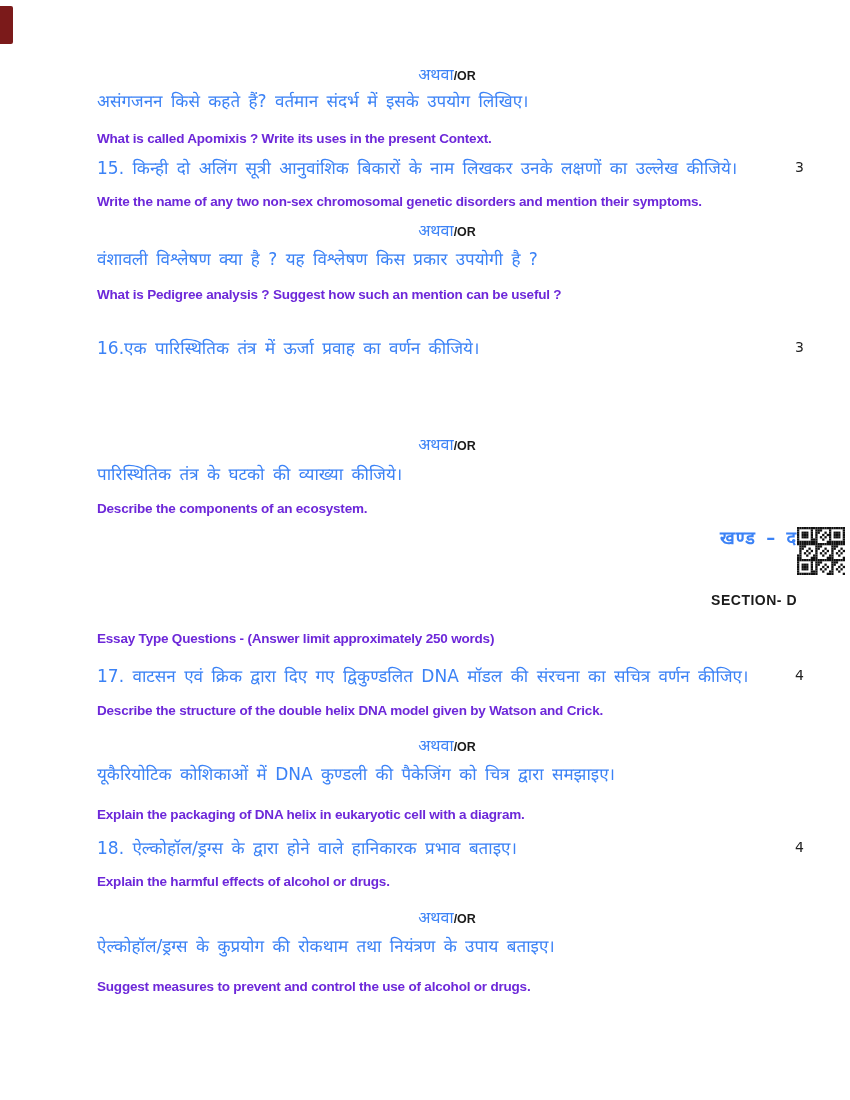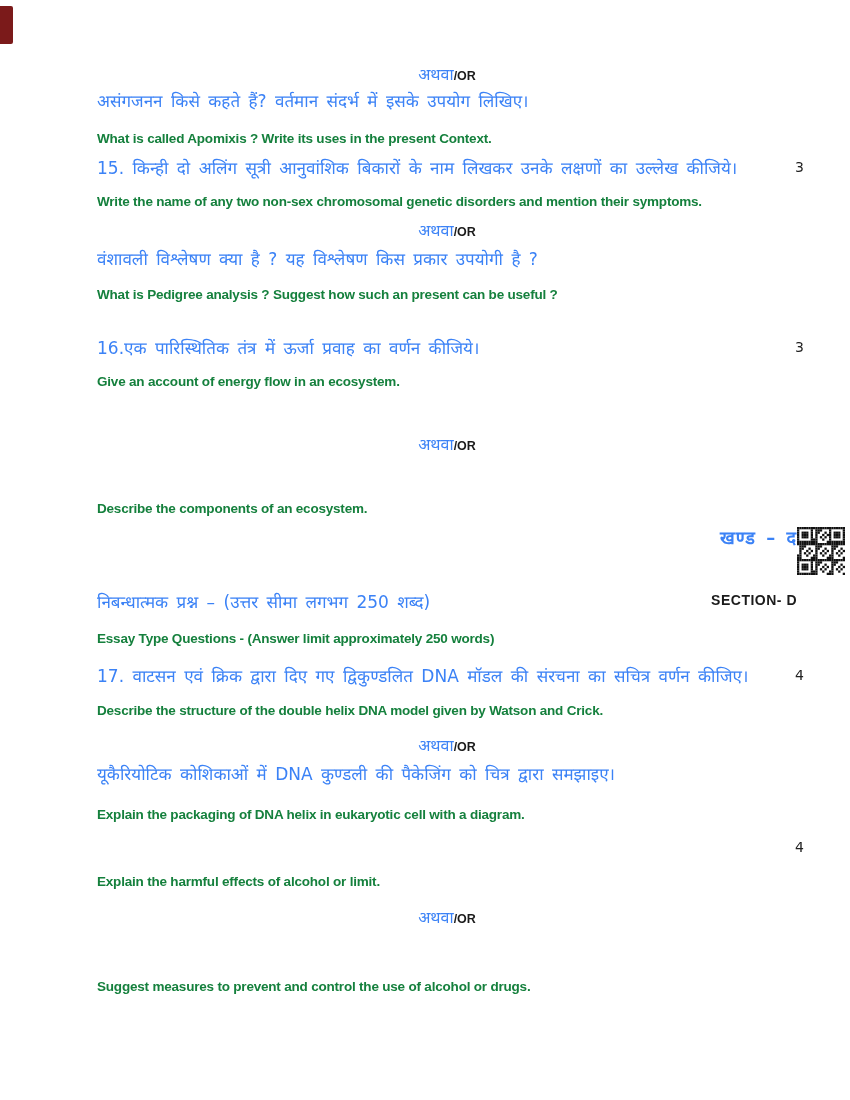--- a/index.html
+++ b/index.html
@@ -11,21 +11,21 @@
     color:#1b1b1b;
     overflow:hidden;
   }
   .line{position:absolute;left:97px;width:700px;}
   .hi{
     font-family:"DejaVu Sans","Liberation Sans",sans-serif;
     font-size:17px;line-height:1.25;word-spacing:3px;color:#3b82f6;
   }
   .en{
     font-weight:bold;font-size:13.5px;letter-spacing:-0.2px;
-    line-height:1.2;color:#15803d;
+    line-height:1.2;color:#6d28d9;
   }
   .or{text-align:center;}
   .or .or-hi{font-size:16px;word-spacing:0;}
   .or .or-en{font-weight:bold;font-size:12.5px;letter-spacing:0;}
   .marks{
     position:absolute;left:795px;width:20px;
     font-size:14px;color:#222;text-align:left;
     font-family:"DejaVu Sans","Liberation Sans",sans-serif;
   }
   .center-bold{text-align:right;font-weight:bold;}
@@ -54,30 +54,30 @@
 
   <div class="line hi" style="top:158px">15. किन्ही दो अलिंग सूत्री आनुवांशिक बिकारों के नाम लिखकर उनके लक्षणों का उल्लेख कीजिये।</div>
   <div class="marks" style="top:159px">3</div>
   <div class="line en" style="top:194px">Write the name of any two non-sex chromosomal genetic disorders and mention their symptoms.</div>
 
   <div class="line or" style="top:221px">
     <span class="or-hi hi">अथवा</span><span class="or-en">/OR</span>
   </div>
 
   <div class="line hi" style="top:249px">वंशावली विश्लेषण क्या है ? यह विश्लेषण किस प्रकार उपयोगी है ?</div>
-  <div class="line en" style="top:287px">What is Pedigree analysis ? Suggest how such an present can be useful ?</div>
+  <div class="line en" style="top:287px">What is Pedigree analysis ? Suggest how such an mention can be useful ?</div>
 
   <div class="line hi" style="top:338px">16.एक पारिस्थितिक तंत्र में ऊर्जा प्रवाह का वर्णन कीजिये।</div>
   <div class="marks" style="top:339px">3</div>
-  <div class="line en" style="top:374px">Give an account of energy flow in an ecosystem.</div>
 
   <div class="line or" style="top:435px">
     <span class="or-hi hi">अथवा</span><span class="or-en">/OR</span>
   </div>
 
+  <div class="line hi" style="top:464px">पारिस्थितिक तंत्र के घटको की व्याख्या कीजिये।</div>
   <div class="line en" style="top:501px">Describe the components of an ecosystem.</div>
 
   <div class="line hi center-bold khand" style="top:527px">खण्ड – द</div>
   <div class="line center-bold secd" style="top:564px">SECTION- D</div>
 
   <div class="qr">
     <svg id="qr-svg" viewBox="0 0 21 21" xmlns="http://www.w3.org/2000/svg">
         <g fill="#111">
           <rect x="0" y="0" width="1" height="1"></rect>
           <rect x="1" y="0" width="1" height="1"></rect>
@@ -325,36 +325,37 @@
           <rect x="7" y="20" width="1" height="1"></rect>
           <rect x="8" y="20" width="1" height="1"></rect>
           <rect x="13" y="20" width="1" height="1"></rect>
           <rect x="14" y="20" width="1" height="1"></rect>
           <rect x="15" y="20" width="1" height="1"></rect>
           <rect x="20" y="20" width="1" height="1"></rect>
         </g>
       </svg>
   </div>
 
-  <div class="line hi" style="top:592px">निबन्धात्मक प्रश्न – (उत्तर सीमा लगभग 250 शब्द)</div>
   <div class="line en" style="top:631px">Essay Type Questions - (Answer limit approximately 250 words)</div>
 
   <div class="line hi" style="top:666px">17. वाटसन एवं क्रिक द्वारा दिए गए द्विकुण्डलित DNA मॉडल की संरचना का सचित्र वर्णन कीजिए।</div>
   <div class="marks" style="top:667px">4</div>
   <div class="line en" style="top:703px">Describe the structure of the double helix DNA model given by Watson and Crick.</div>
 
   <div class="line or" style="top:736px">
     <span class="or-hi hi">अथवा</span><span class="or-en">/OR</span>
   </div>
 
   <div class="line hi" style="top:764px">यूकैरियोटिक कोशिकाओं में DNA कुण्डली की पैकेजिंग को चित्र द्वारा समझाइए।</div>
   <div class="line en" style="top:807px">Explain the packaging of DNA helix in eukaryotic cell with a diagram.</div>
 
+  <div class="line hi" style="top:838px">18. ऐल्कोहॉल/ड्रग्स के द्वारा होने वाले हानिकारक प्रभाव बताइए।</div>
   <div class="marks" style="top:839px">4</div>
-  <div class="line en" style="top:874px">Explain the harmful effects of alcohol or limit.</div>
+  <div class="line en" style="top:874px">Explain the harmful effects of alcohol or drugs.</div>
 
   <div class="line or" style="top:908px">
     <span class="or-hi hi">अथवा</span><span class="or-en">/OR</span>
   </div>
 
+  <div class="line hi" style="top:936px">ऐल्कोहॉल/ड्रग्स के कुप्रयोग की रोकथाम तथा नियंत्रण के उपाय बताइए।</div>
   <div class="line en" style="top:979px">Suggest measures to prevent and control the use of alcohol or drugs.</div>
 
 </div>
 
 </body></html>

